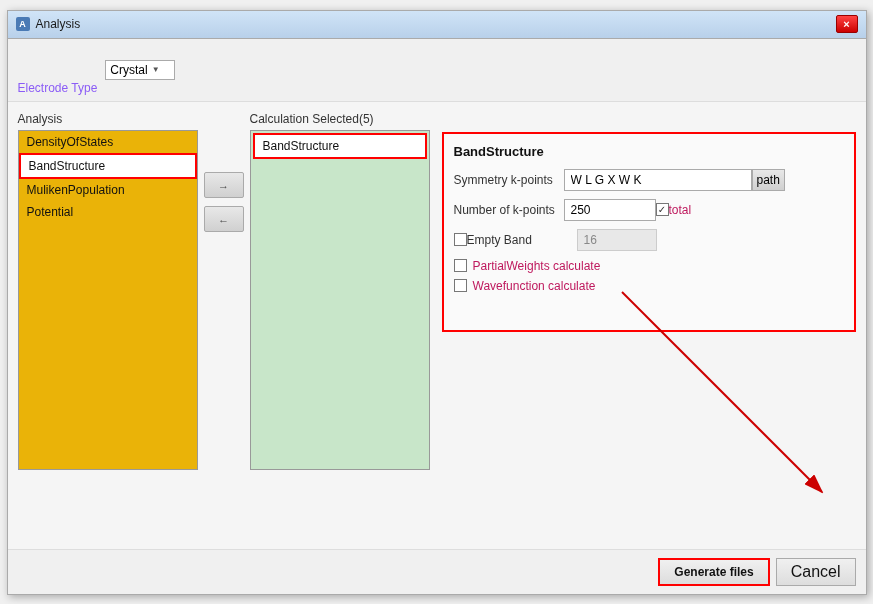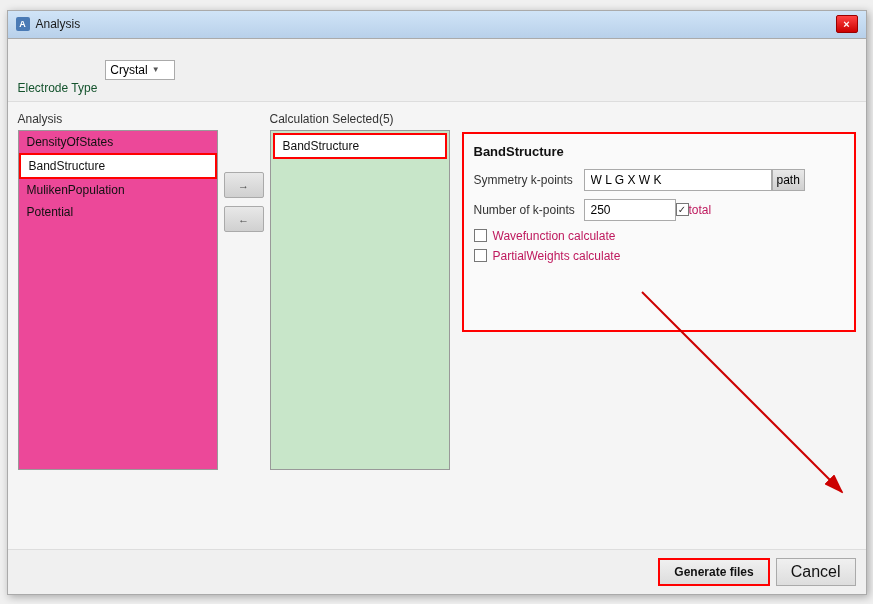--- a/index.html
+++ b/index.html
@@ -71,21 +71,21 @@
     .toolbar {
       background: #f0f0f0;
       padding: 6px 10px;
       border-bottom: 1px solid #ddd;
       display: flex;
       align-items: center;
       gap: 8px;
     }
     .toolbar-label {
       font-size: 12px;
-      color: #14532d;
+      color: #8b5cf6;
       margin-top: 36px;
     }
     .combo-box {
       background: white;
       border: 1px solid #aaa;
       padding: 2px 4px;
       font-size: 12px;
       display: flex;
       align-items: center;
       gap: 4px;
@@ -113,23 +113,23 @@
     .panel-section {
       display: flex;
       flex-direction: column;
       gap: 4px;
     }
     .panel-label {
       font-size: 12px;
       color: #333;
     }
     .list-box {
-      width: 200px;
+      width: 180px;
       height: 340px;
-      background: #ec4899;
+      background: #eab308;
       border: 1px solid #999;
       overflow-y: auto;
     }
     .list-item {
       padding: 4px 8px;
       cursor: pointer;
       font-size: 12px;
       color: #111;
     }
     .list-item.selected {
@@ -337,29 +337,34 @@
             <button class="path-btn">path</button>
           </div>
 
           <div class="form-row">
             <span class="form-label">Number of k-points</span>
             <input class="number-input" type="text" value="250" style="">
             <div class="checkbox checked"></div>
             <span class="check-label">total</span>
           </div>
 
+          <div class="form-row">
+            <div class="checkbox"></div>
+            <span class="form-label">Empty Band</span>
+            <input class="disabled-input" type="text" value="16" style="">
+          </div>
+
+          <div class="check-row">
+            <div class="checkbox"></div>
+            <span class="check-label">PartialWeights calculate</span>
+          </div>
 
           <div class="check-row">
             <div class="checkbox"></div>
             <span class="check-label">Wavefunction calculate</span>
-          </div>
-
-          <div class="check-row">
-            <div class="checkbox"></div>
-            <span class="check-label">PartialWeights calculate</span>
           </div>
         </div>
 
         <svg style="position:absolute; top:160px; left:160px; width:260px; height:260px; pointer-events:none; overflow:visible;">
           <defs>
             <marker id="arrowhead" markerWidth="10" markerHeight="7" refX="9" refY="3.5" orient="auto">
               <polygon points="0 0, 10 3.5, 0 7" fill="#cc0000"></polygon>
             </marker>
           </defs>
           <line x1="20" y1="20" x2="220" y2="220" stroke="#cc0000" stroke-width="2" marker-end="url(#arrowhead)"></line>

